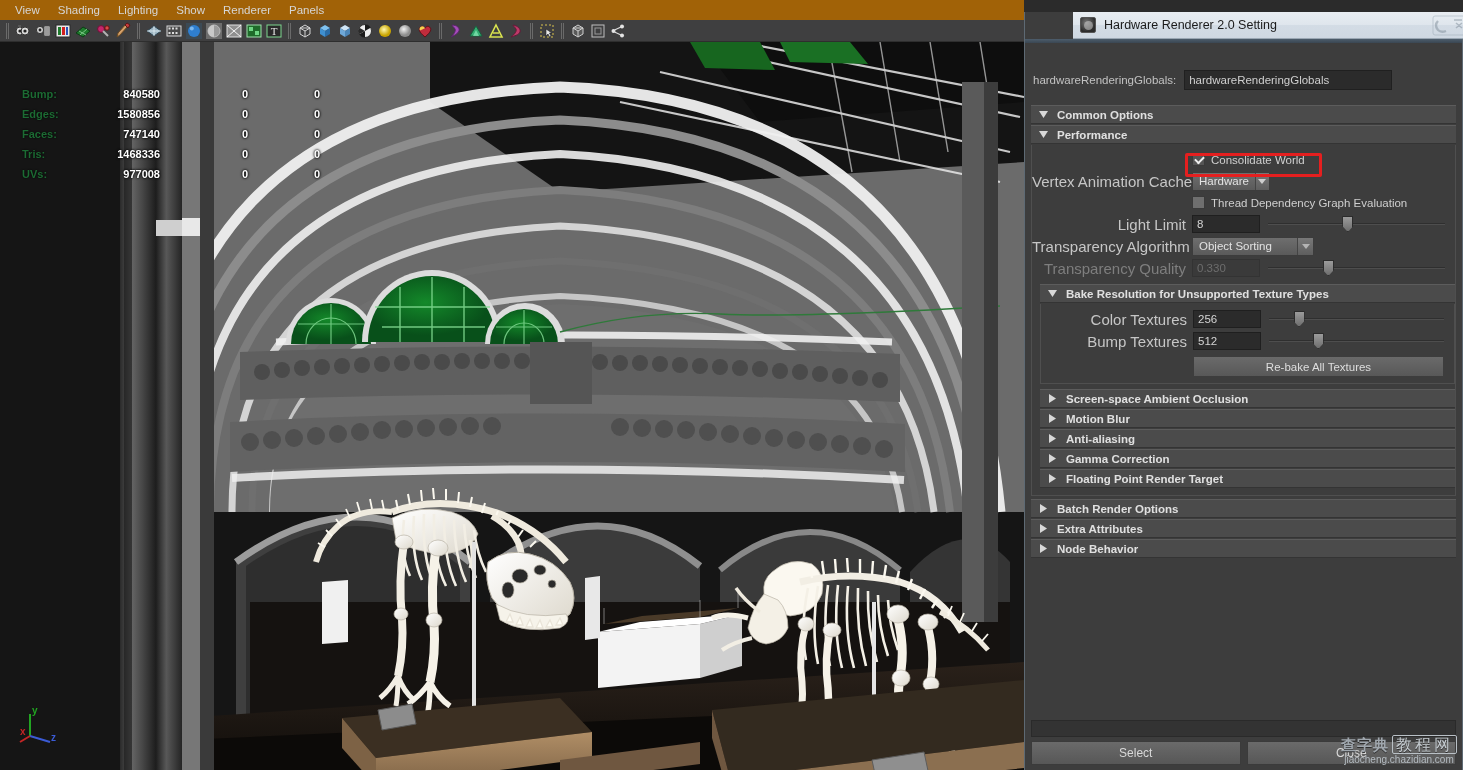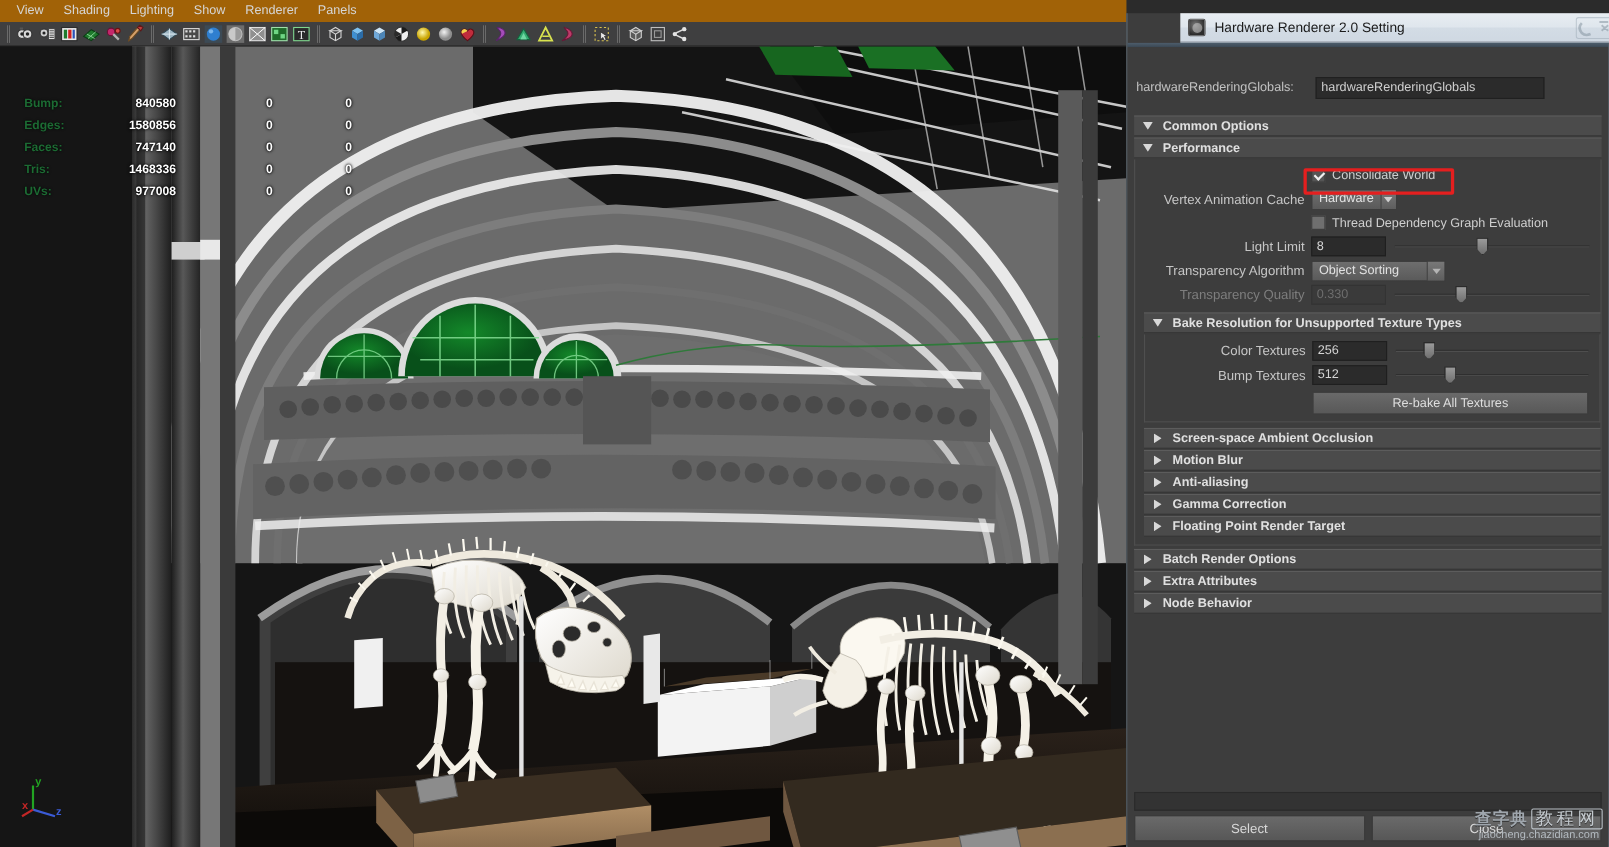--- a/index.html
+++ b/index.html
@@ -109,21 +109,21 @@
   #win-body {
     position: absolute; left: 0; top: 31px; width: 100%; height: 727px;
     background: #3d3d3d; padding: 0;
   }
 
   
   #node-row {
     display: flex; align-items: center; height: 22px;
     margin: 26px 0 0 8px;
   }
-  #node-label { font-size: 11.5px; color: #c2c2c2; margin-right: 20px; }
+  #node-label { font-size: 11.5px; color: #c2c2c2; margin-right: 8px; }
   #node-field {
     width: 208px; height: 20px;
     background: #2b2b2b; border: 1px solid #202020;
     color: #cfcfcf; font-size: 11.5px; padding: 0 4px;
     font-family: "Liberation Sans", sans-serif;
     outline: none;
   }
 
   
   .frame-stack { margin: 14px 6px 0 6px; }
@@ -151,21 +151,21 @@
   }
   .frame-body.nested { margin-left: 8px; }
 
   
   .attr-row {
     display: flex; align-items: center; height: 22px;
     padding-left: 0; margin-bottom: 0;
   }
   .attr-label {
     width: 160px; text-align: right; padding-right: 6px;
-    font-size: 12px; color: #c6c6c6; white-space: nowrap;
+    font-size: 15px; color: #c6c6c6; white-space: nowrap;
   }
   .attr-label.dim { color: #7e7e7e; }
   .num-field {
     width: 68px; height: 18px; background: #2b2b2b;
     border: 1px solid #1f1f1f; color: #d4d4d4;
     font-size: 11.5px; padding: 0 4px; outline: none;
     font-family: "Liberation Sans", sans-serif;
   }
   .num-field.dim { color: #6d6d6d; background: #3a3a3a; border-color: #333; }
   .slider {

